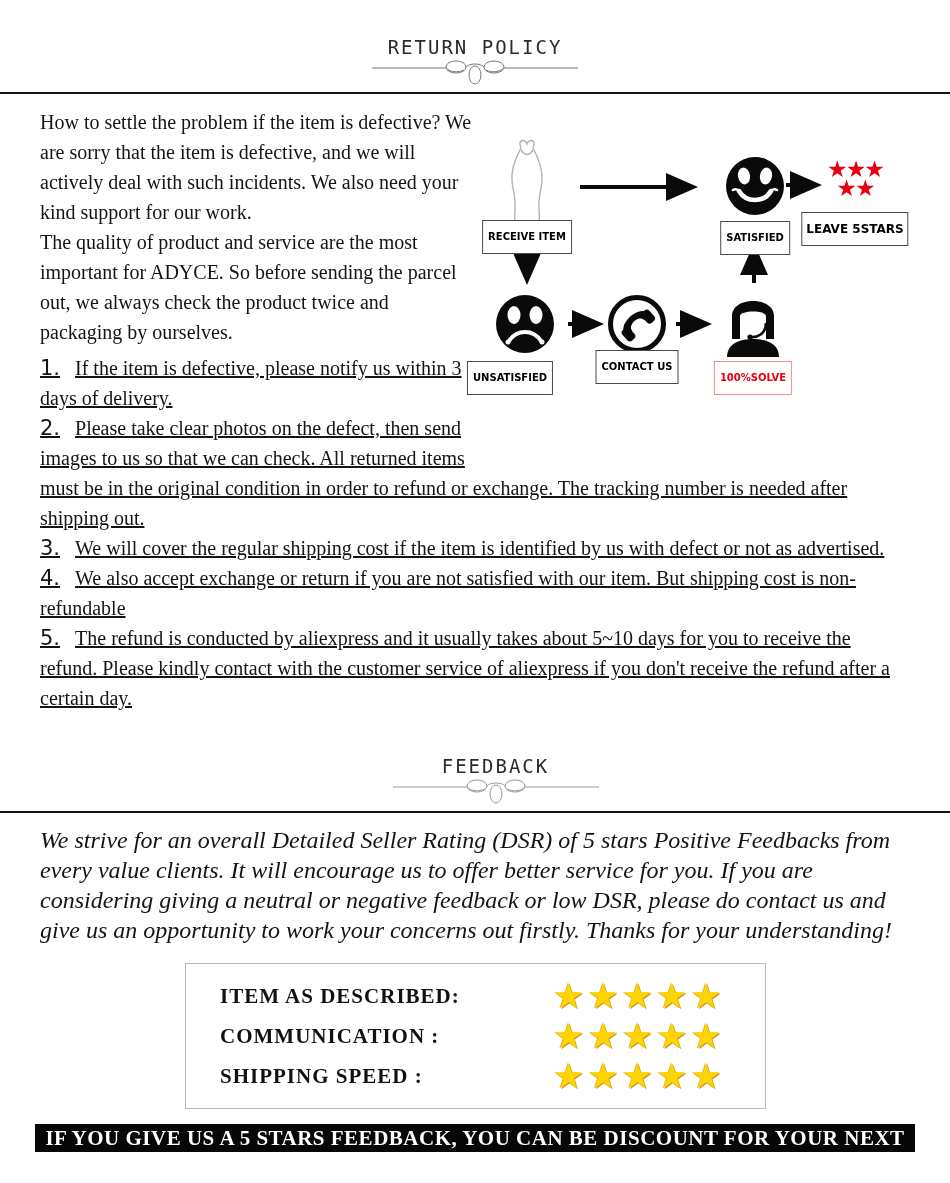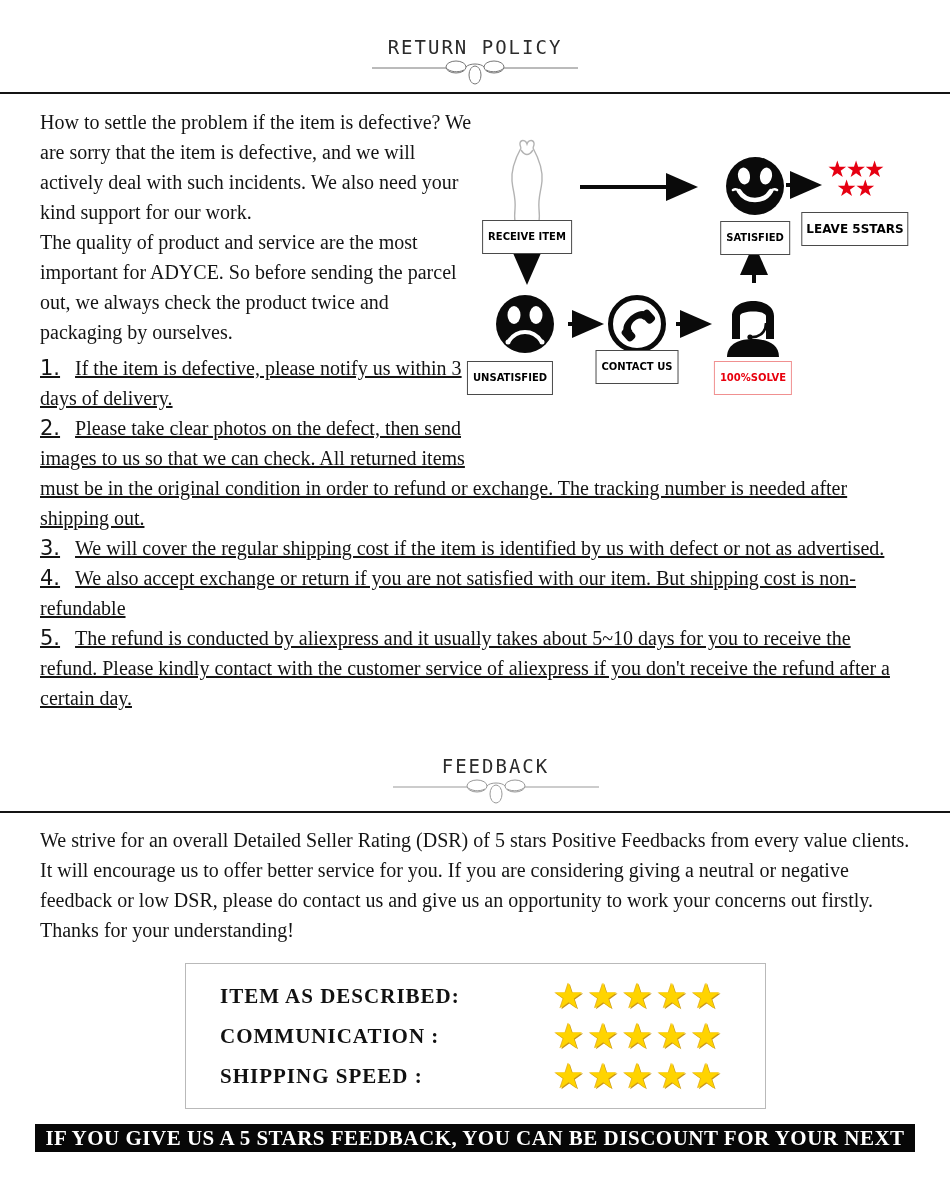--- a/index.html
+++ b/index.html
@@ -27,21 +27,21 @@
             font-size:10px;font-weight:bold;white-space:nowrap;border:1px solid #4a4a4a;
             background:#fff;padding:1px 5px;color:#000;letter-spacing:0;}
   .dg-label.red{color:#e8000d;border-color:#f09090;}
   .dg-label.small{font-size:12px;padding:1px 4px;}
   .redstars{position:absolute;text-align:center;transform:translateX(-50%);
             color:#e60012;font-family:"DejaVu Sans",sans-serif;line-height:19px;}
   .redstars .row{font-size:23px;letter-spacing:-2px;}
 
   
   .fb-head{padding-top:42px;padding-left:41px;}
-  .fb-par{padding:12px 40px 0;font-size:20px;line-height:30px;}
+  .fb-par{padding:12px 40px 0;font-size:24px;line-height:30px;font-style:italic;}
   .fb-par p{margin:0;}
 
   
   .ratings{margin:18px 0 0 185px;width:545px;border:1px solid #b9b9b9;padding:12px 0 12px 34px;}
   .r-row{display:flex;align-items:center;height:40px;gap:28px;}
   .r-label{width:305px;font-weight:bold;font-size:21px;letter-spacing:1px;color:#111;}
   .r-stars{font-family:"DejaVu Sans",sans-serif;font-size:35px;letter-spacing:3px;color:#ffd400;
            text-shadow:1px 1px 0 #c9971a, -1px 0 0 #e7b62a;line-height:40px;}
 
   

